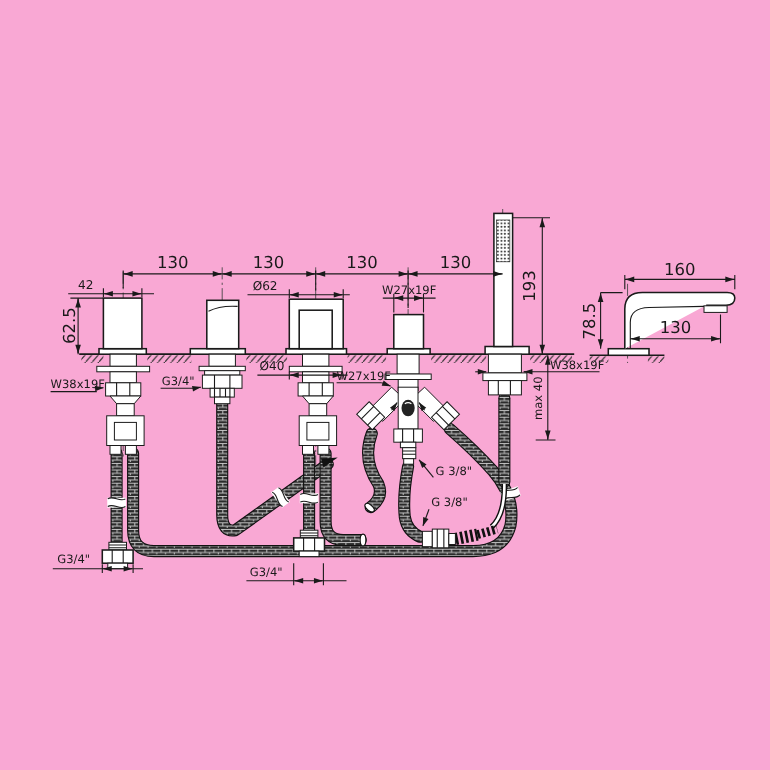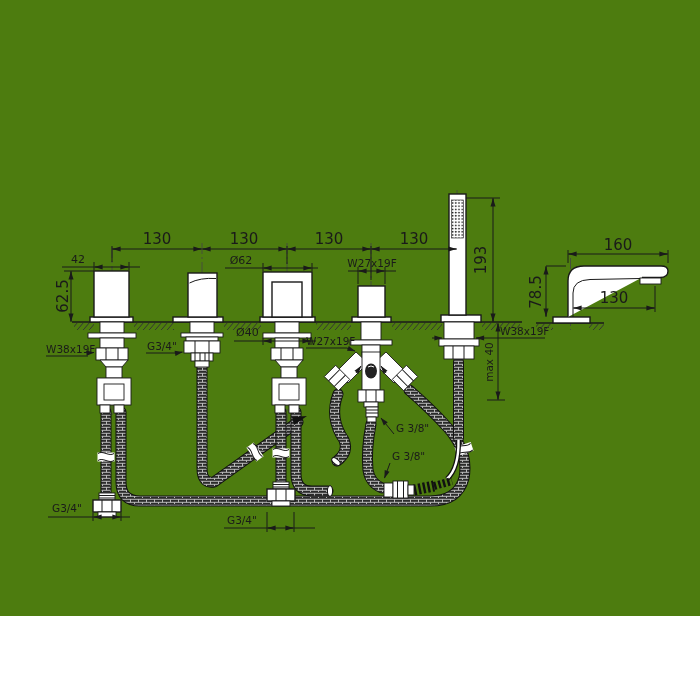--- a/index.html
+++ b/index.html
@@ -1,16 +1,16 @@
 <!DOCTYPE html>
 <html><head>
 <meta charset="utf-8">
 <style>
   html,body{margin:0;padding:0;background:#ffffff;}
-  .stage{width:700px;height:616px;position:relative;background:#4d7c0f;overflow:hidden;}
+  .stage{width:700px;height:700px;position:relative;background:#f9a8d4;overflow:hidden;}
   svg text{font-family:"DejaVu Sans","Liberation Sans",sans-serif;fill:#1a1a1a;}
   .dim{font-size:15px;}
   .dims{font-size:11px;}
   .thr{font-size:10.5px;}
   .ln{stroke:#1a1a1a;stroke-width:1;fill:none;}
   .thk{stroke:#1a1a1a;stroke-width:1.4;fill:#ffffff;}
   .thin{stroke:#1a1a1a;stroke-width:0.9;fill:#ffffff;}
   .cl{stroke:#444;stroke-width:0.8;fill:none;stroke-dasharray:11 3 2 3;}
   .hoseO{stroke:#111;stroke-width:11;fill:none;stroke-linejoin:round;stroke-linecap:round;}
   .hoseB{stroke:url(#braid);stroke-width:9;fill:none;stroke-linejoin:round;stroke-linecap:round;}

